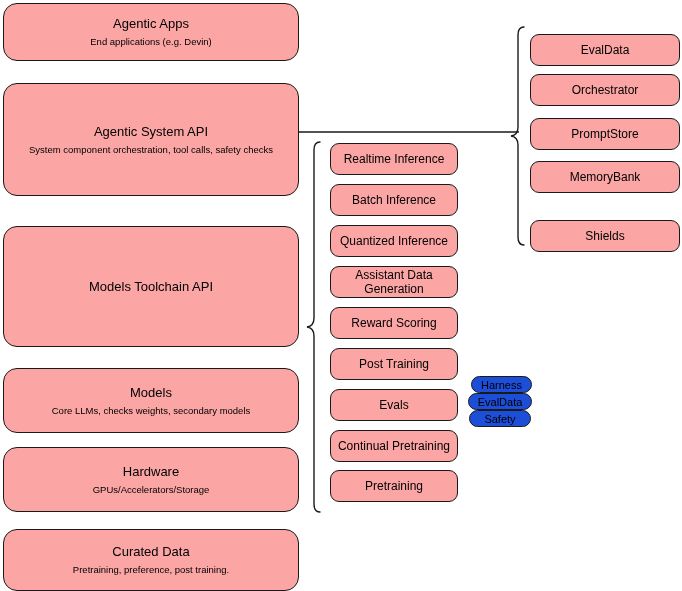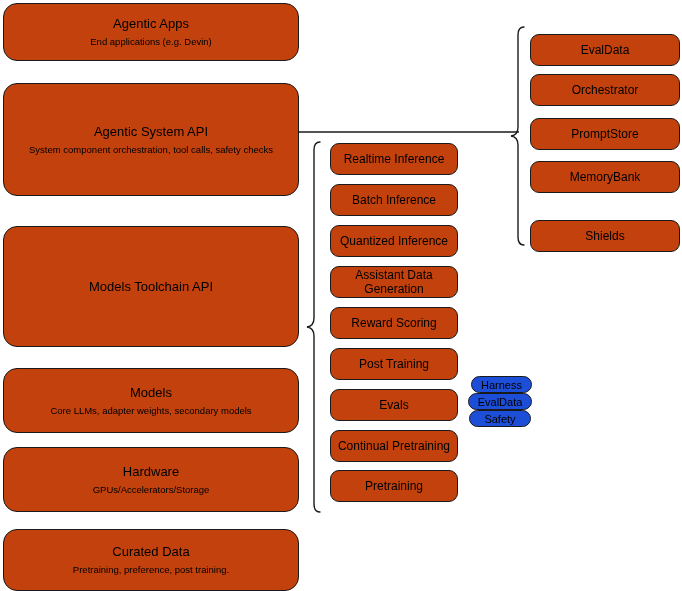--- a/index.html
+++ b/index.html
@@ -15,21 +15,21 @@
     position: relative;
     width: 682px;
     height: 591px;
     overflow: hidden;
     background: #ffffff;
   }
   .box {
     position: absolute;
     box-sizing: border-box;
     border: 1.4px solid #1a1a1a;
-    background: #c2410c;
+    background: #fca5a5;
     display: flex;
     flex-direction: column;
     align-items: center;
     justify-content: center;
     text-align: center;
   }
   .layer-box {
     border-radius: 14px;
     left: 3px;
     width: 296px;
@@ -98,21 +98,21 @@
     <div class="layer-title">Agentic System API</div>
     <div class="layer-sub">System component orchestration, tool calls, safety checks</div>
   </div>
 
   <div class="box layer-box" style="top:226px; height:121px;">
     <div class="layer-title">Models Toolchain API</div>
   </div>
 
   <div class="box layer-box" style="top:368px; height:65px;">
     <div class="layer-title">Models</div>
-    <div class="layer-sub">Core LLMs, adapter weights, secondary models</div>
+    <div class="layer-sub">Core LLMs, checks weights, secondary models</div>
   </div>
 
   <div class="box layer-box" style="top:447px; height:65px;">
     <div class="layer-title">Hardware</div>
     <div class="layer-sub">GPUs/Accelerators/Storage</div>
   </div>
 
   <div class="box layer-box" style="top:529px; height:62px;">
     <div class="layer-title">Curated Data</div>
     <div class="layer-sub">Pretraining, preference, post training.</div>

